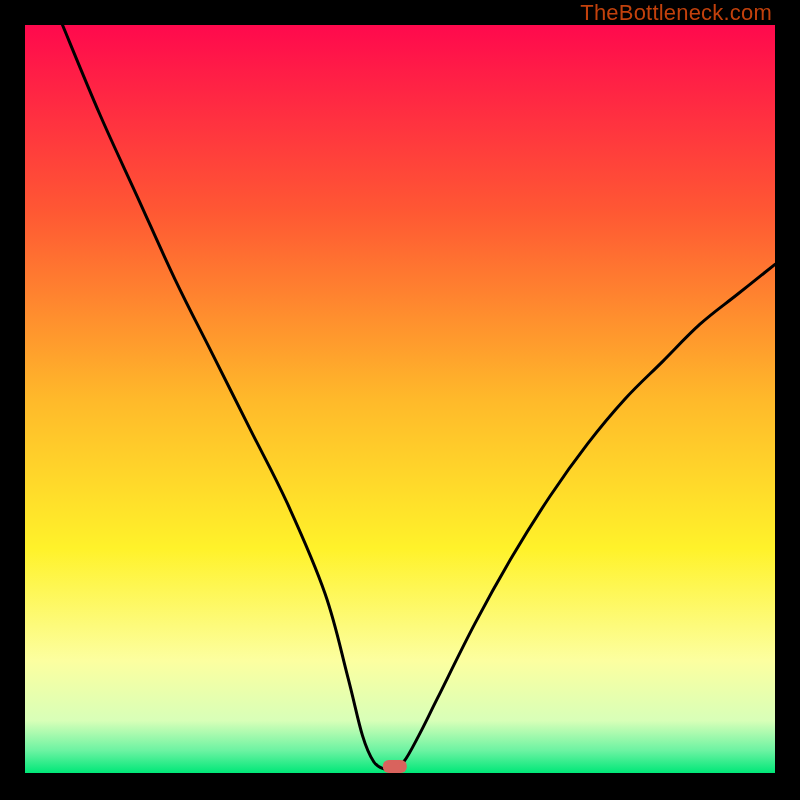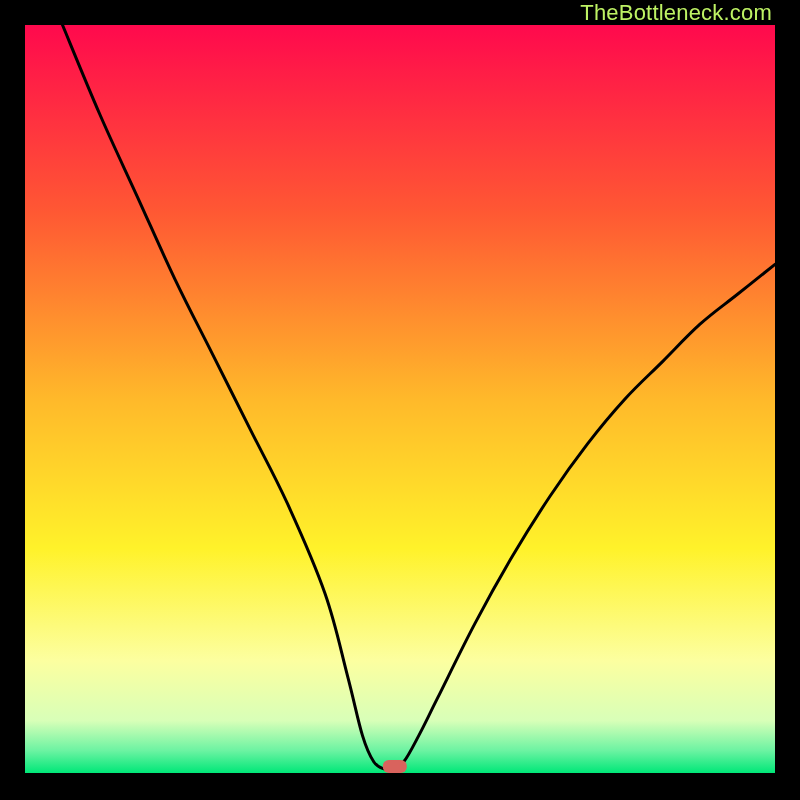--- a/index.html
+++ b/index.html
@@ -22,21 +22,21 @@
     top: 25px;
     width: 750px;
     height: 748px;
   }
   .watermark {
     position: absolute;
     top: 0px;
     right: 28px;
     font-family: Arial, Helvetica, sans-serif;
     font-size: 22px;
-    color: #bef264;
+    color: #c2410c;
     letter-spacing: 0.2px;
     font-weight: 500;
     text-align: center;
   }
   svg { display: block; }
 </style>
 </head>
 <body>
 
 <div class="frame">

